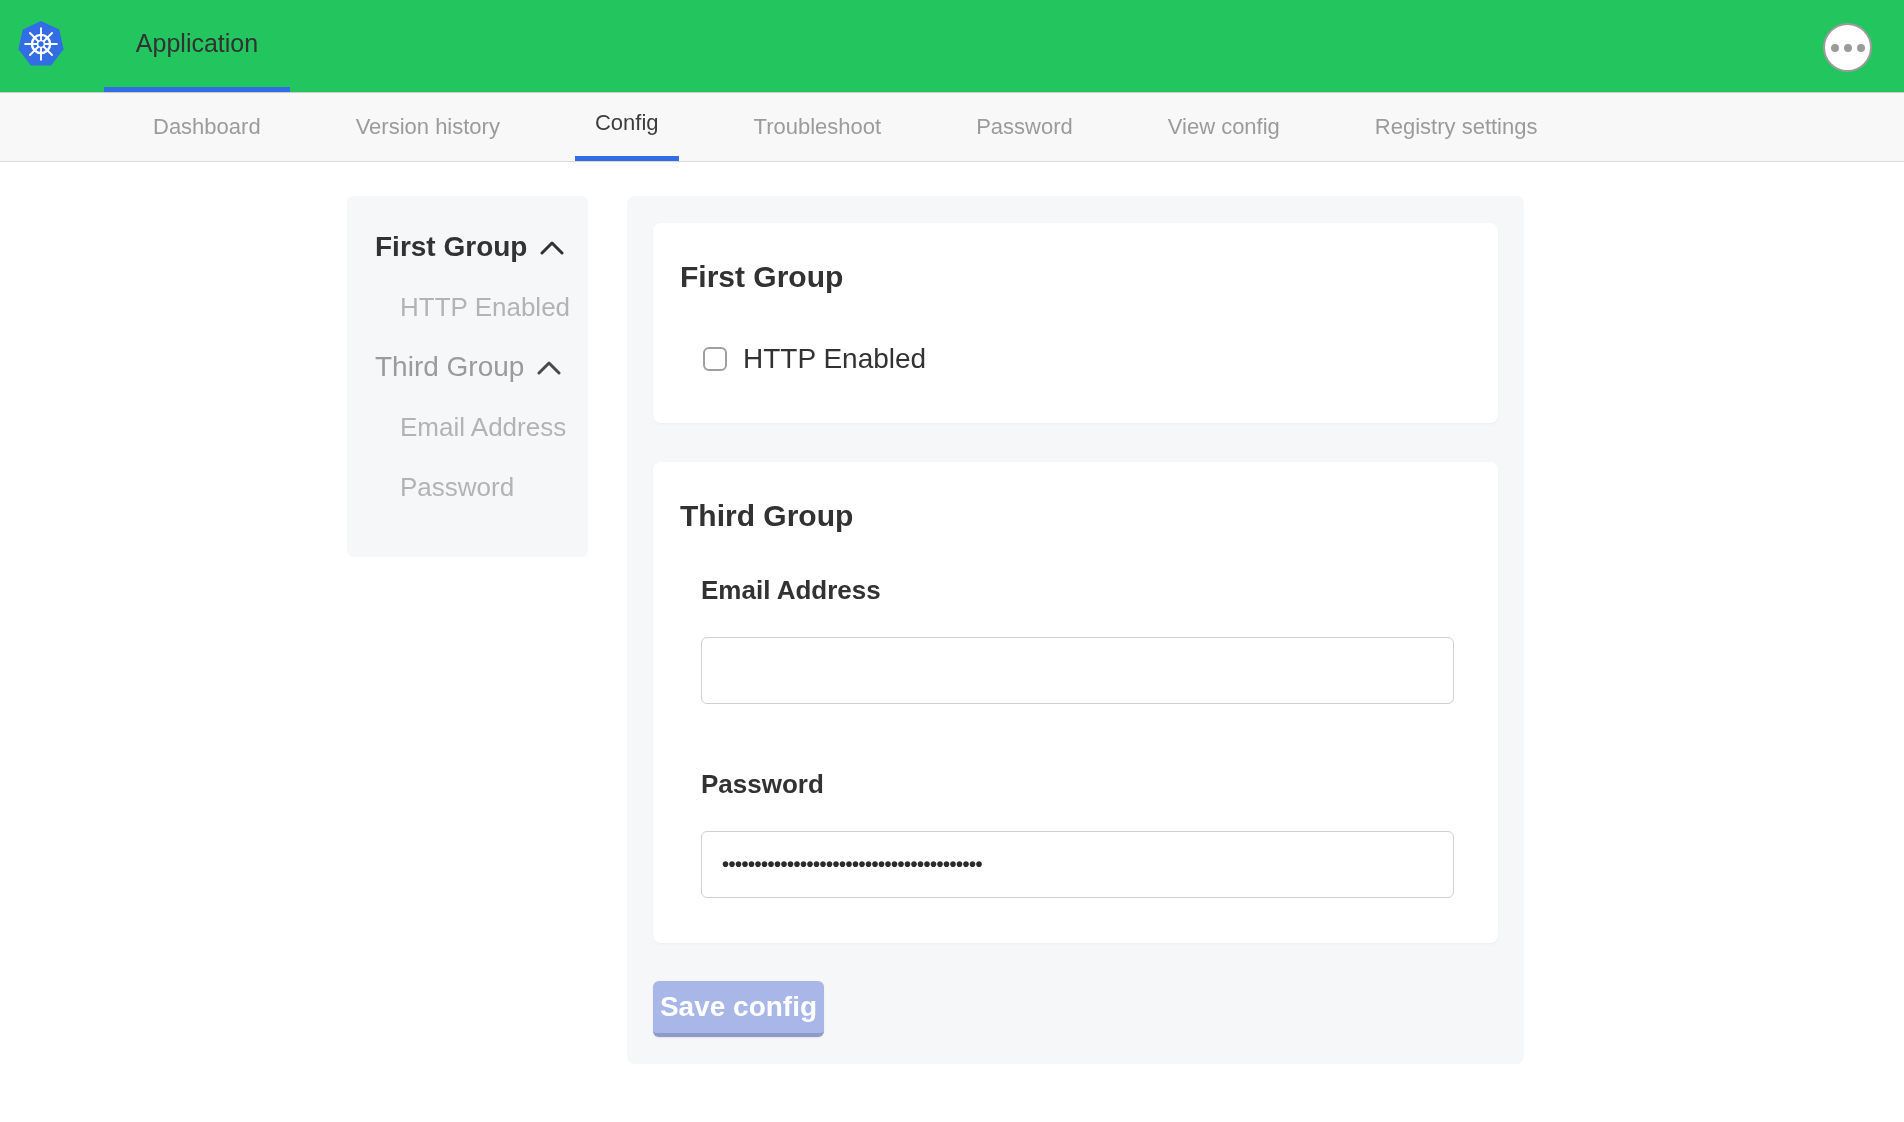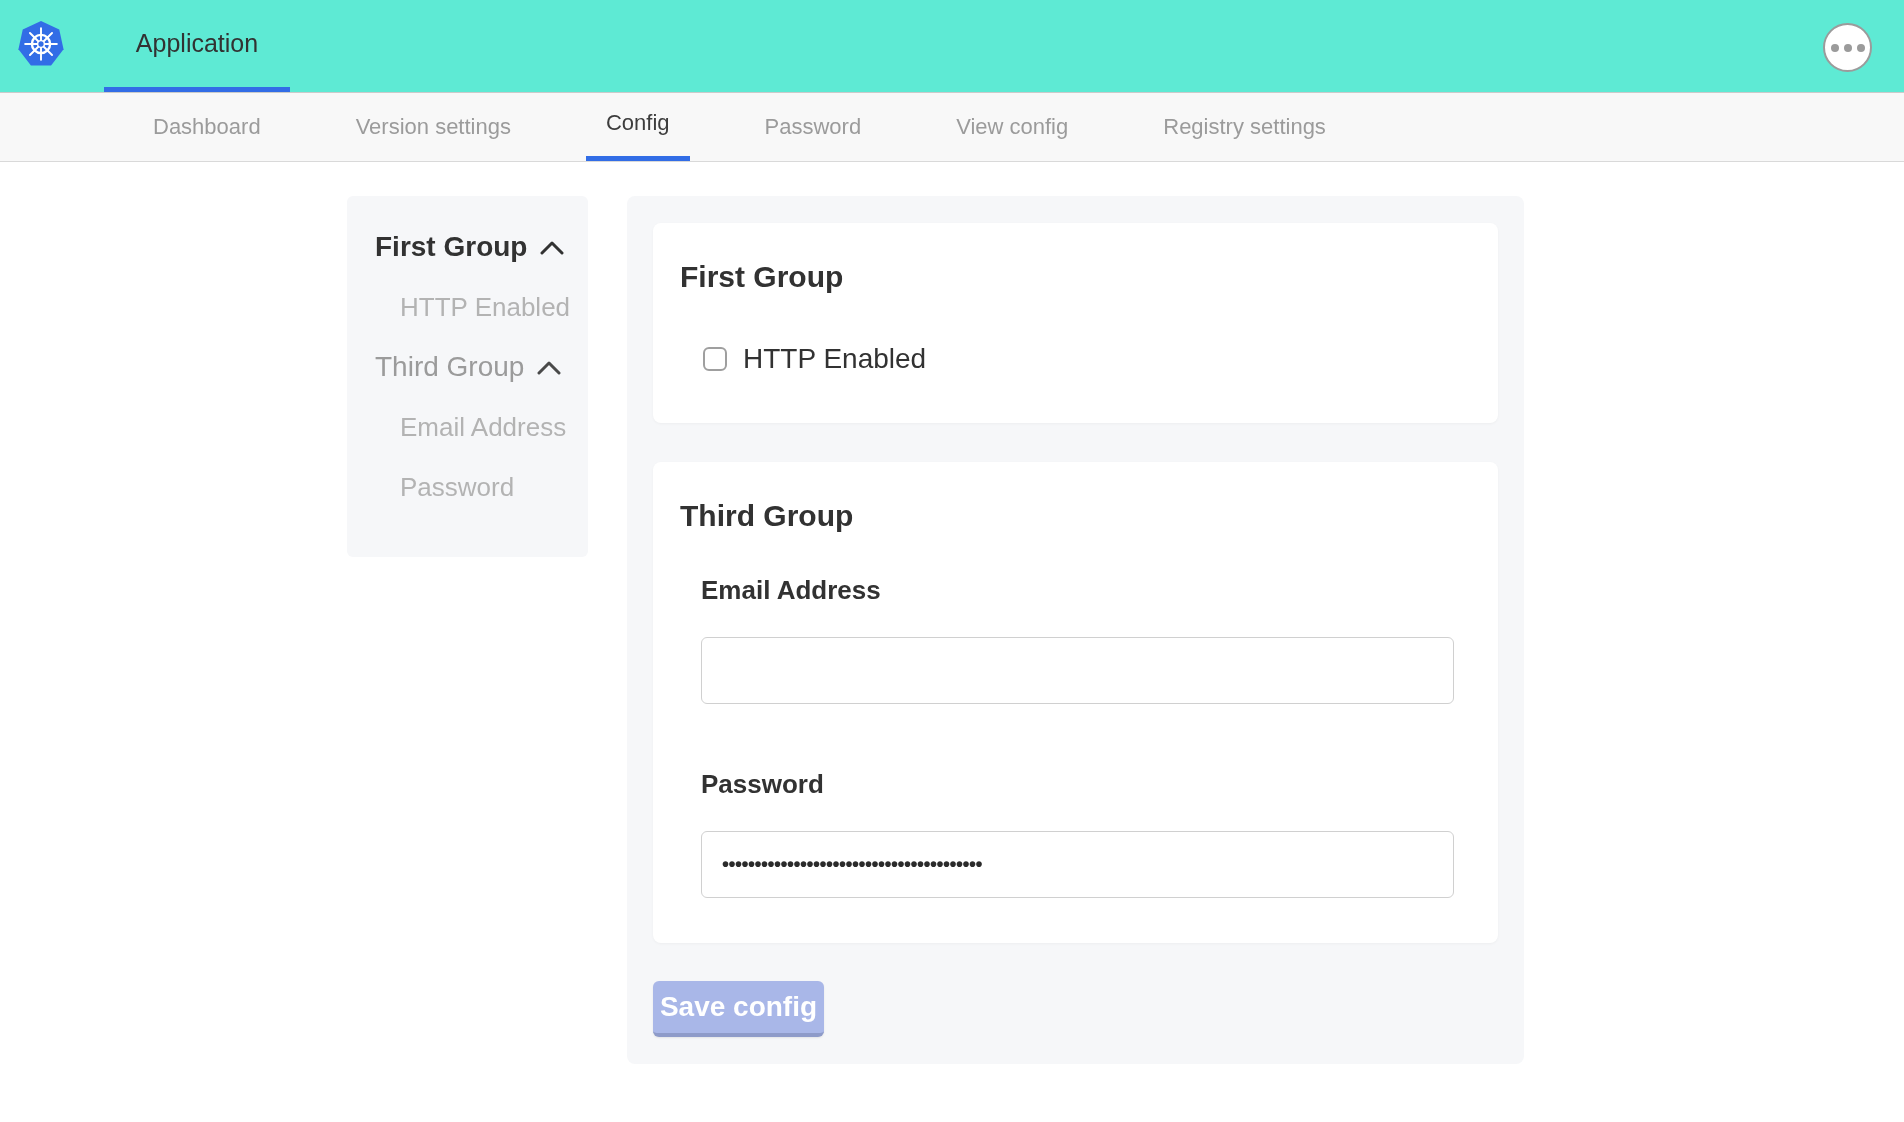--- a/index.html
+++ b/index.html
@@ -8,21 +8,21 @@
     position:relative;
     background:#ffffff;
     font-family:"Liberation Sans","DejaVu Sans",sans-serif;
     color:#323232;
     overflow:hidden;
   }
 
   
   .header {
     position:absolute; top:0; left:0; width:1904px; height:92px;
-    background:#5eead4;
+    background:#22c55e;
   }
   .logo {
     position:absolute; left:17px; top:20px; width:48px; height:48px;
   }
   .app-tab {
     position:absolute; left:104px; top:0; width:186px; height:92px;
     display:flex; align-items:center; justify-content:center;
     border-bottom:5px solid #326de6;
     font-size:25px; font-weight:500; color:#323232; cursor:pointer;
   }
@@ -156,22 +156,23 @@
 
   <div class="menu-btn">
     <span class="dot"></span>
     <span class="dot"></span>
     <span class="dot"></span>
   </div>
 </div>
 
 <div class="navbar">
   <div class="nav-tab">Dashboard</div>
-  <div class="nav-tab">Version settings</div>
+  <div class="nav-tab">Version history</div>
   <div class="nav-tab active">Config</div>
+  <div class="nav-tab">Troubleshoot</div>
   <div class="nav-tab">Password</div>
   <div class="nav-tab">View config</div>
   <div class="nav-tab">Registry settings</div>
 </div>
 
 <div class="sidebar">
   <div class="side-group-title active">
     <span>First Group</span>
     <svg class="chev" width="24" height="15" viewBox="0 0 24 15">
       <polyline points="2,13 12,3 22,13" fill="none" stroke="#323232" stroke-width="3" stroke-linecap="round" stroke-linejoin="round"></polyline>

